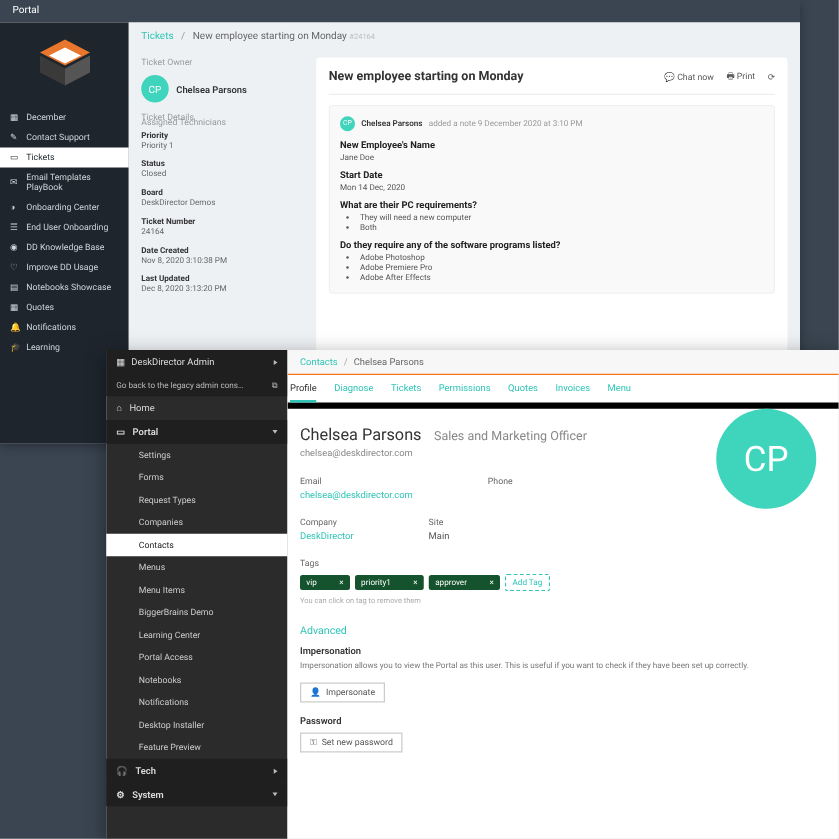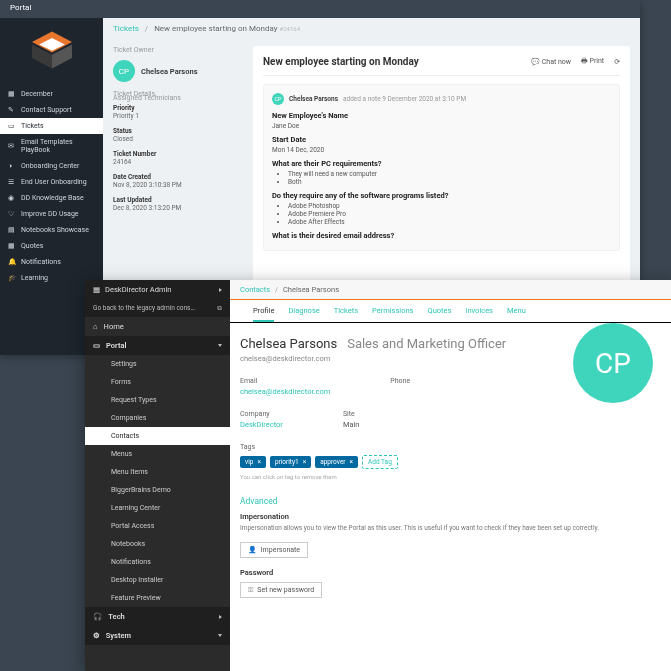--- a/index.html
+++ b/index.html
@@ -48,36 +48,36 @@
 .pb-sub{padding:5px 8px;font-size:6.5px;color:#bbb;display:flex;justify-content:space-between;align-items:center;background:#1f1f1f}
 .pb-nav{list-style:none}
 .pb-nav li{display:flex;align-items:center;padding:5px 8px;font-size:7.5px;gap:6px}
 .pb-nav li.section{background:#1f1f1f;font-weight:600;justify-content:space-between}
 .pb-nav li.item{padding-left:26px;font-size:7px;color:#ccc}
 .pb-nav li.item.active{background:#fff;color:#222}
 .pb-main{position:absolute;left:145px;top:0;right:0;bottom:0;background:#fff;overflow:hidden}
 .pb-crumb{padding:5px 10px;font-size:7.5px;color:#2ec4b6;background:#f7f7f7;border-bottom:1px solid #f97316}
 .pb-crumb .sep{color:#aaa;margin:0 3px}
 .pb-crumb .cur{color:#666}
-.pb-tabs{display:flex;gap:14px;padding:6px 23px 0;font-size:7.5px;border-bottom:1px solid #000000}
+.pb-tabs{display:flex;gap:14px;padding:6px 2px 0;font-size:7.5px;border-bottom:5px solid #000000}
 .pb-tabs span{padding-bottom:5px;color:#2ec4b6;cursor:pointer}
 .pb-tabs span.active{color:#333;border-bottom:2px solid #2ec4b6}
 .pb-body{padding:10px;position:relative}
 .pb-name{font-size:13px;font-weight:400;color:#333;display:inline-block}
-.pb-role{font-size:13px;color:#888;margin-left:6px}
+.pb-role{font-size:10px;color:#888;margin-left:6px}
 .pb-email{font-size:7.5px;color:#888;margin-top:2px}
 .pb-av{position:absolute;right:18px;top:0;width:80px;height:80px;border-radius:50%;background:#3fd4bc;color:#fff;font-size:28px;display:flex;align-items:center;justify-content:center}
 .pb-row{display:flex;gap:60px;margin-top:14px}
 .pb-row .cell .lb{font-size:7px;color:#666;margin-bottom:2px}
 .pb-row .cell .vl{font-size:7.5px;color:#2ec4b6}
 .pb-row .cell .vl.plain{color:#555}
 .pb-tags{margin-top:14px}
 .pb-tags .lb{font-size:7px;color:#666;margin-bottom:4px}
 .pb-tags .taglist{display:flex;gap:4px;align-items:center}
-.pb-tags .tag{background:#0369a1;color:#fff;font-size:6.5px;padding:2px 5px;border-radius:2px;display:inline-flex;gap:4px;}
+.pb-tags .tag{background:#14532d;color:#fff;font-size:6.5px;padding:2px 5px;border-radius:2px;display:inline-flex;gap:18px;}
 .pb-tags .addtag{border:1px dashed #2ec4b6;color:#2ec4b6;font-size:6.5px;padding:2px 5px;border-radius:2px}
 .pb-tags .hint{font-size:6px;color:#aaa;margin-top:4px}
 .pb-adv{margin-top:16px}
 .pb-adv h4{font-size:8.5px;color:#2ec4b6;margin-bottom:6px;font-weight:400}
 .pb-adv .grp .t{font-size:7.5px;font-weight:600;color:#333}
 .pb-adv .grp .d{font-size:6.5px;color:#777;margin:3px 0 5px}
 .pb-adv .btn{border:1px solid #ccc;font-size:7px;padding:3px 7px;display:inline-flex;align-items:center;gap:4px;color:#555;background:#fff}
 .chev{display:inline-block;width:0;height:0;border-left:3px solid #bbb;border-top:2.5px solid transparent;border-bottom:2.5px solid transparent}
 .chevd{display:inline-block;width:0;height:0;border-top:3px solid #bbb;border-left:2.5px solid transparent;border-right:2.5px solid transparent}
 </style>
@@ -164,20 +164,24 @@
     </div>
     <div class="pa-details">
       <h5>Ticket Details</h5>
       <div class="fld">
           <div class="lb">Priority</div>
           <div class="vl">Priority 1</div>
         </div>
       <div class="fld">
           <div class="lb">Status</div>
           <div class="vl">Closed</div>
+        </div>
+      <div class="fld">
+          <div class="lb">Board</div>
+          <div class="vl">DeskDirector Demos</div>
         </div>
       <div class="fld">
           <div class="lb">Ticket Number</div>
           <div class="vl">24164</div>
         </div>
       <div class="fld">
           <div class="lb">Date Created</div>
           <div class="vl">Nov 8, 2020 3:10:38 PM</div>
         </div>
       <div class="fld">
@@ -210,21 +214,20 @@
           </ul>
         <ul>
             <li>Both</li>
           </ul>
         <h4>Do they require any of the software programs listed?</h4>
         <ul>
           <li>Adobe Photoshop</li>
           <li>Adobe Premiere Pro</li>
           <li>Adobe After Effects</li>
         </ul>
-        <h4>What is their desired email address?</h4>
       </div>
     </div>
   </div>
 </div>
 
 <div class="panel-b">
   <div class="pb-sidebar">
     <div class="pb-hdr">
       <span style="display:flex;gap:5px;align-items:center">
           <span>▦</span>

